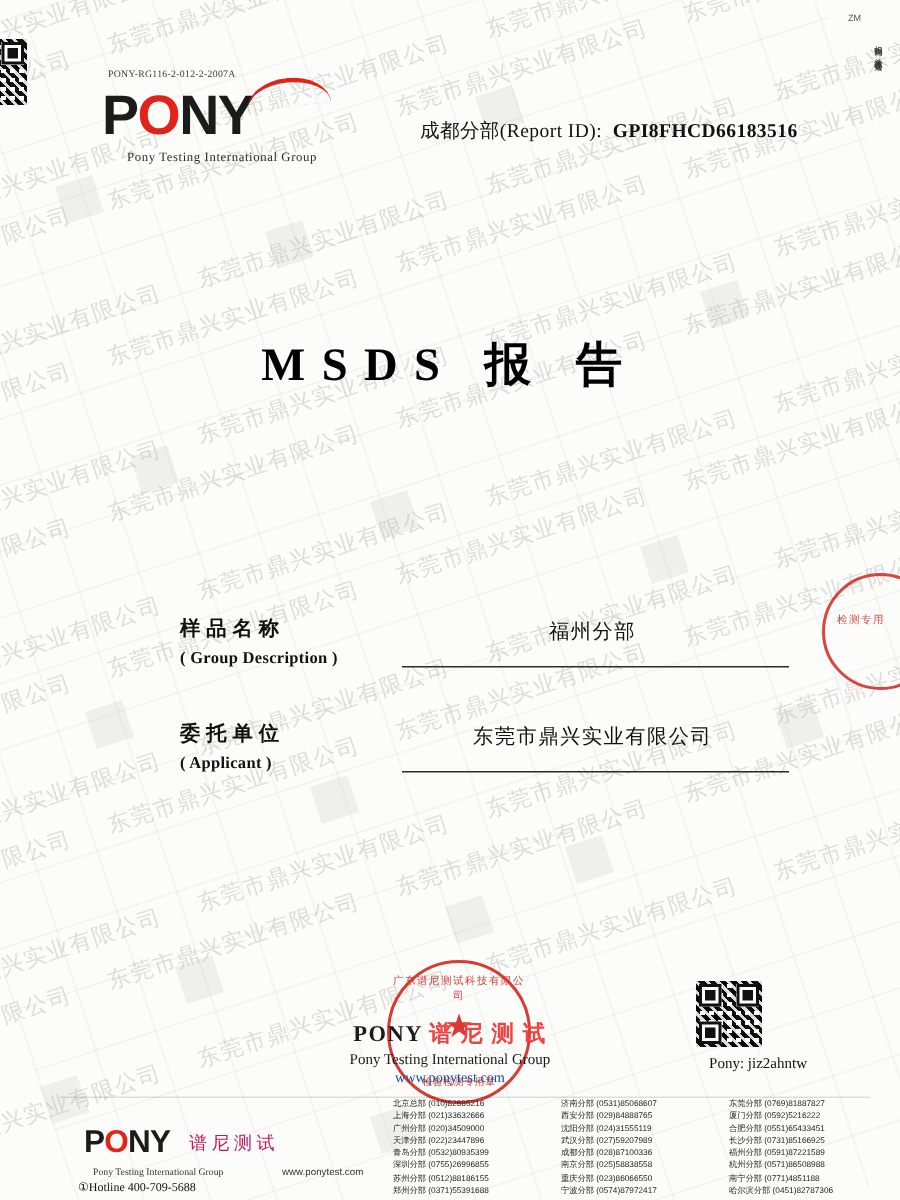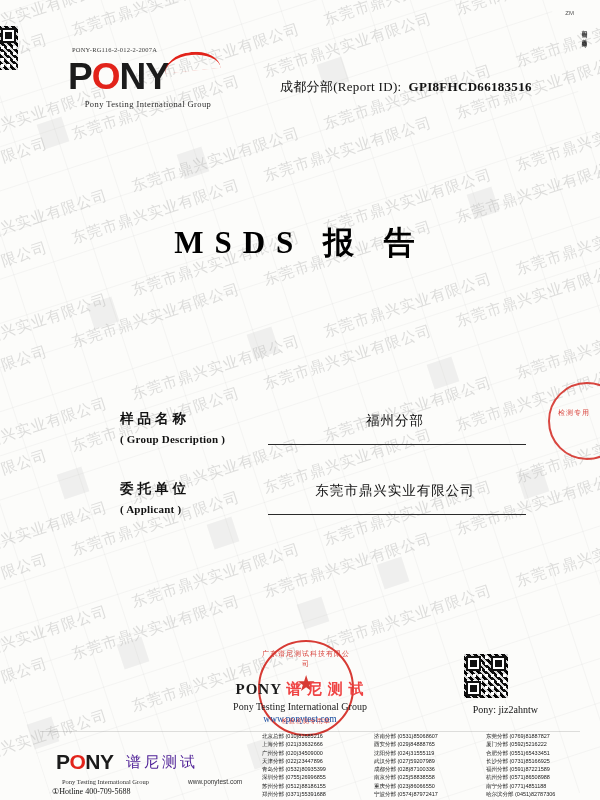--- a/index.html
+++ b/index.html
@@ -377,22 +377,22 @@
     color: #1b1b1b;
     letter-spacing: -0.5px;
     display: inline-block;
     vertical-align: middle;
   }
   .footer-logo .fw .accent { color: #e2231a; }
   .footer-logo .fcn {
     display: inline-block;
     vertical-align: middle;
     font-family: "Liberation Serif", serif;
-    font-size: 15px;
-    color: #4c1d95;
+    font-size: 12px;
+    color: #be185d;
     letter-spacing: 3px;
     margin-left: 8px;
   }
   .footer-sub {
     position: absolute;
     left: 62px;
     bottom: 15px;
     font-size: 6.5px;
     color: #333;
     font-family: "Liberation Serif", serif;

